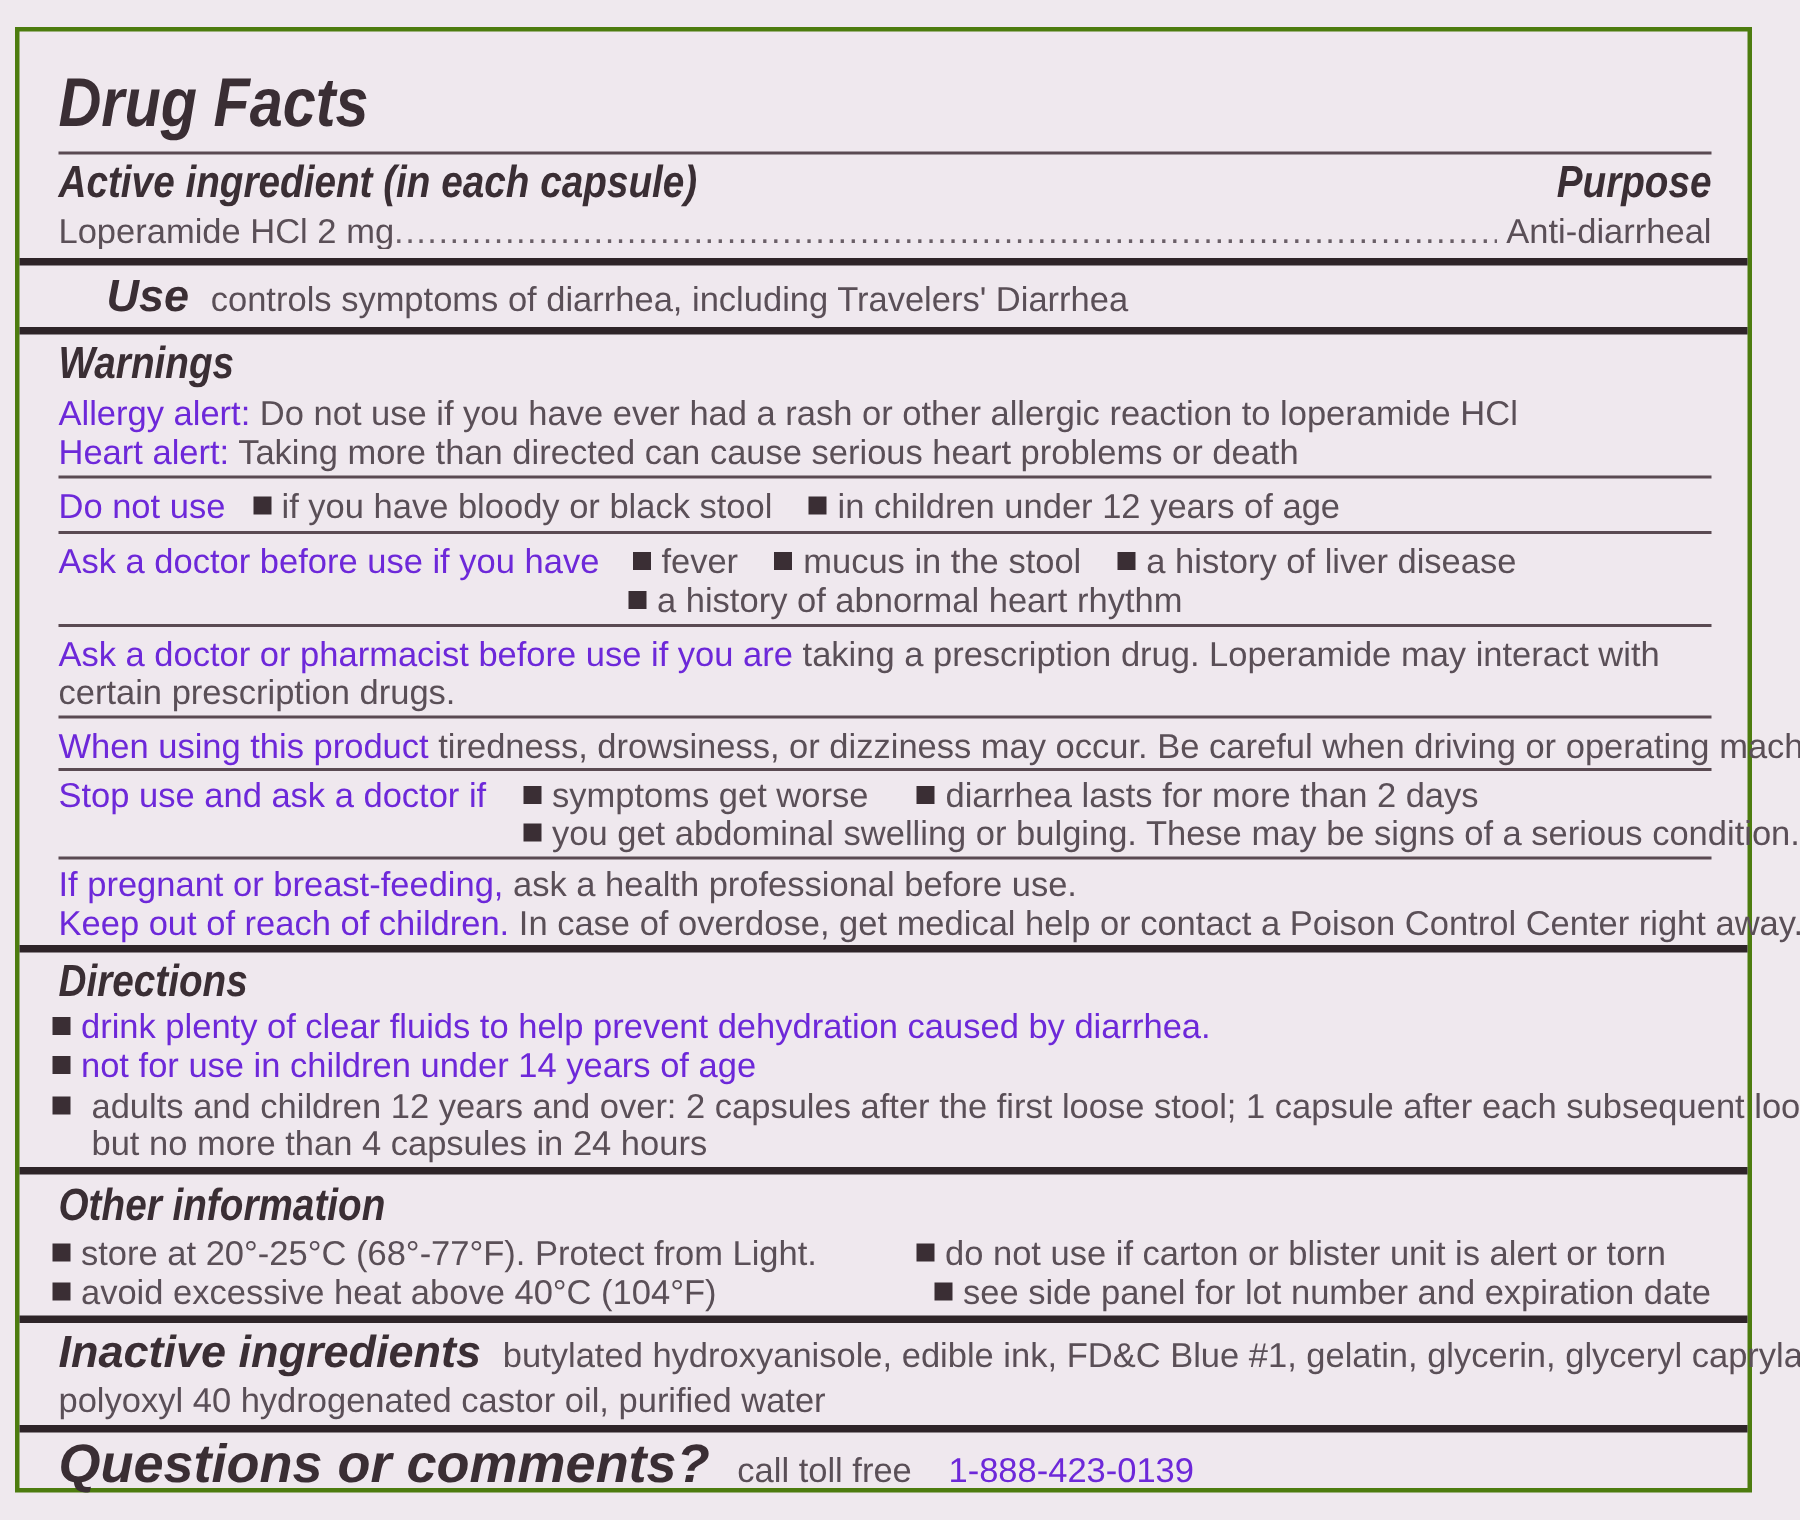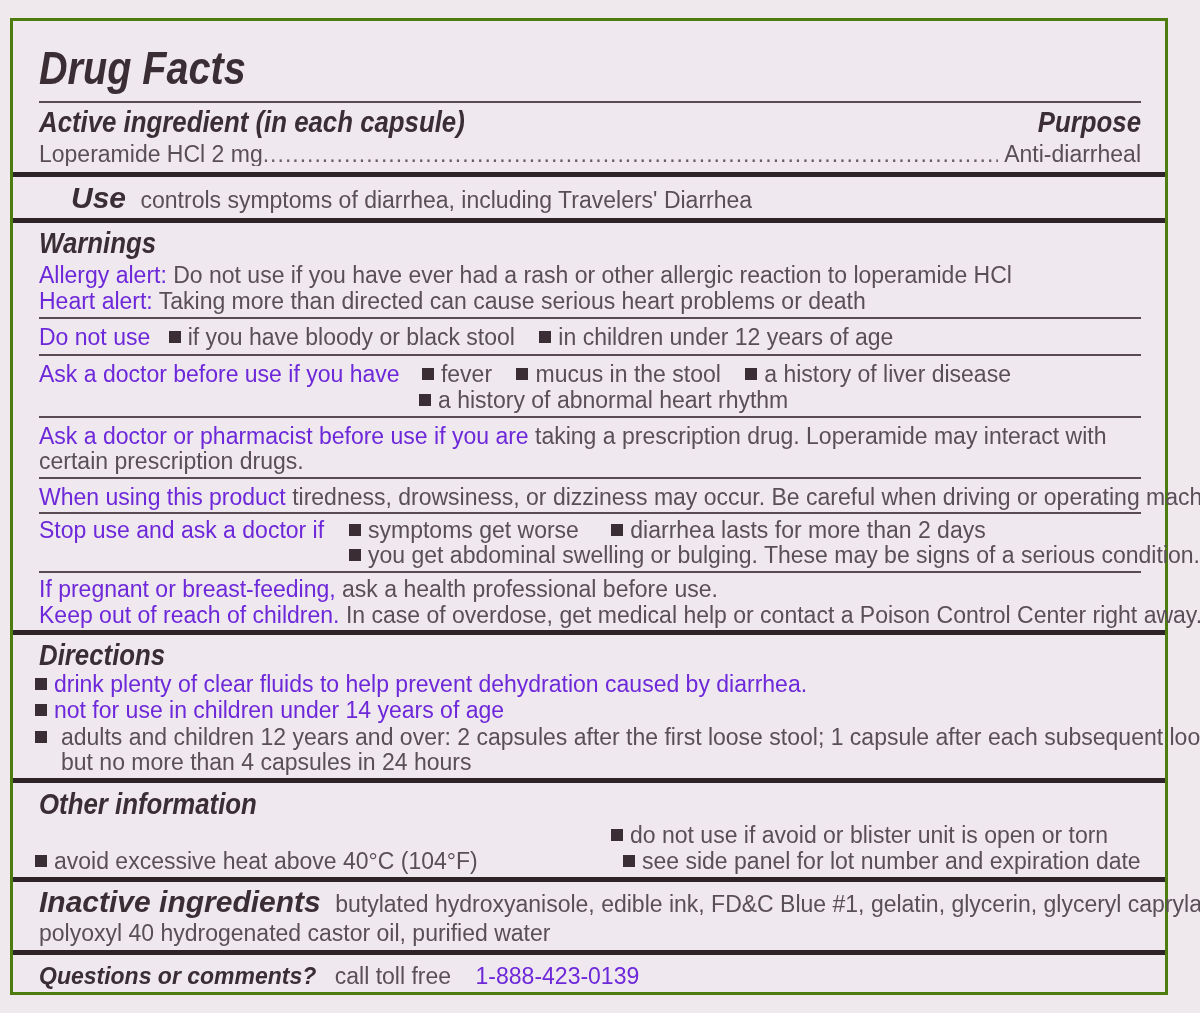--- a/index.html
+++ b/index.html
@@ -138,39 +138,42 @@
     <span class="bullet"></span><span>not for use in children under 14 years of age</span>
   </div>
   <div class="row txt" style="top:704px; left:22px;">
     <span class="bullet" style="margin-right:14px;"></span><span>adults and children 12 years and over: 2 capsules after the first loose stool; 1 capsule after each subsequent loose stool;</span>
   </div>
   <div class="row txt" style="top:729px; left:48px;">but no more than 4 capsules in 24 hours</div>
 
   <div class="thick-rule" style="top:757px;"></div>
 
   <div class="abs heading" style="left:26px; top:766px; font-size:30px; line-height:34px;">Other information</div>
+  <div class="row txt" style="top:802px; left:22px;">
+    <span class="bullet"></span><span>store at 20°-25°C (68°-77°F). Protect from Light.</span>
+  </div>
   <div class="row txt" style="top:828px; left:22px;">
     <span class="bullet"></span><span>avoid excessive heat above 40°C (104°F)</span>
   </div>
   <div class="row txt" style="top:802px; left:598px;">
-    <span class="bullet"></span><span>do not use if avoid or blister unit is open or torn</span>
+    <span class="bullet"></span><span>do not use if carton or blister unit is alert or torn</span>
   </div>
   <div class="row txt" style="top:828px; left:598px;padding-left:12px;">
     <span class="bullet"></span><span>see side panel for lot number and expiration date</span>
   </div>
 
   <div class="thick-rule" style="top:856px;"></div>
 
   <div class="abs" style="left:26px; top:864px; white-space:nowrap;">
     <span class="heading" style="font-size:30px; line-height:34px; transform:none;">Inactive ingredients</span>
     <span class="txt" style="margin-left:10px;">butylated hydroxyanisole, edible ink, FD&amp;C Blue #1, gelatin, glycerin, glyceryl caprylate,</span>
   </div>
   <div class="row txt" style="top:900px;">polyoxyl 40 hydrogenated castor oil, purified water</div>
 
   <div class="thick-rule" style="top:929px;"></div>
 
   <div class="abs" style="left:26px; top:938px; white-space:nowrap;">
-    <span class="heading" style="font-size:23px; line-height:34px; transform:none;">Questions or comments?</span>
+    <span class="heading" style="font-size:36px; line-height:34px; transform:none;">Questions or comments?</span>
     <span class="txt" style="margin-left:14px;">call toll free</span>
     <span class="txt bold" style="margin-left:20px;text-align:right;">1-888-423-0139</span>
   </div>
 
 </div>
 
 </body></html>

